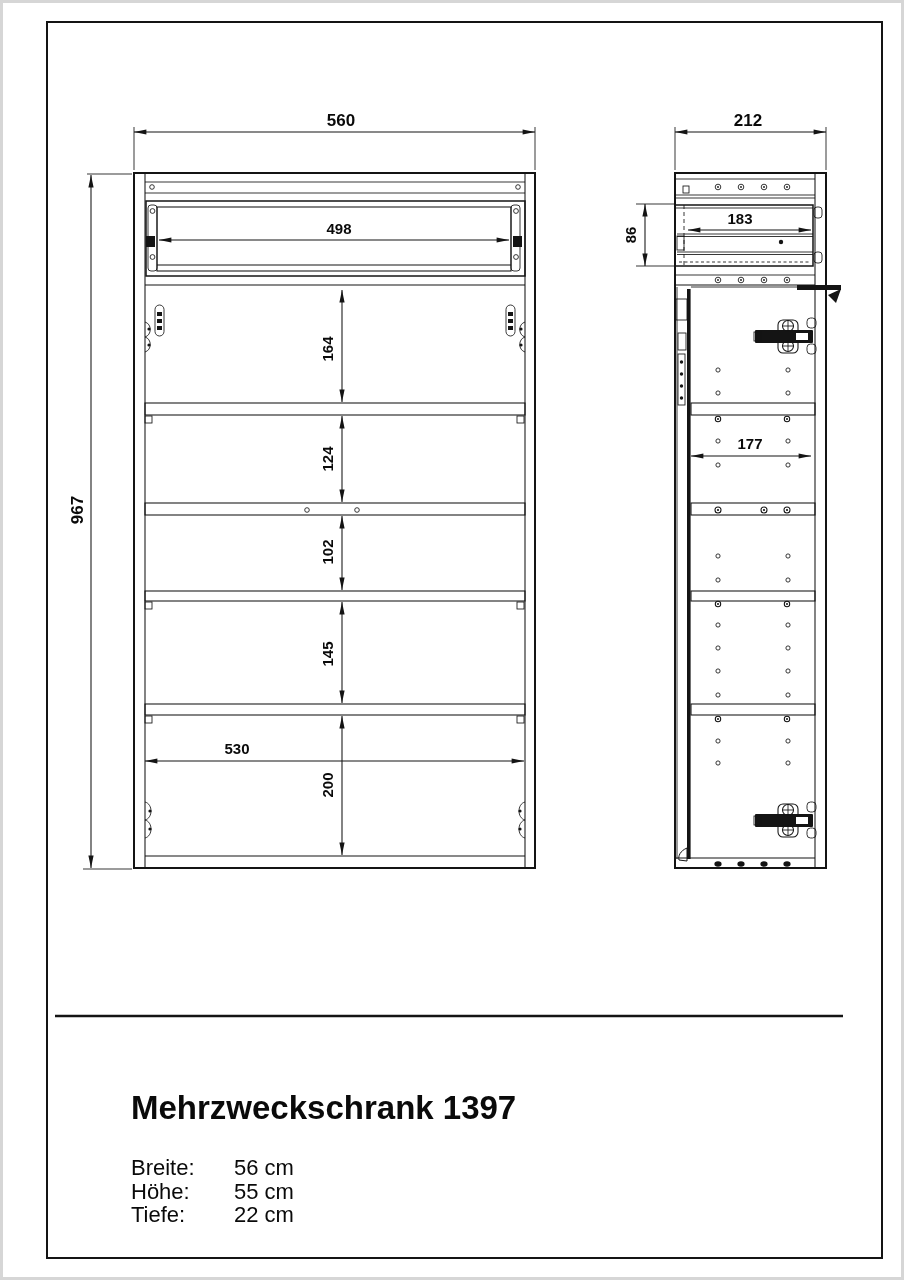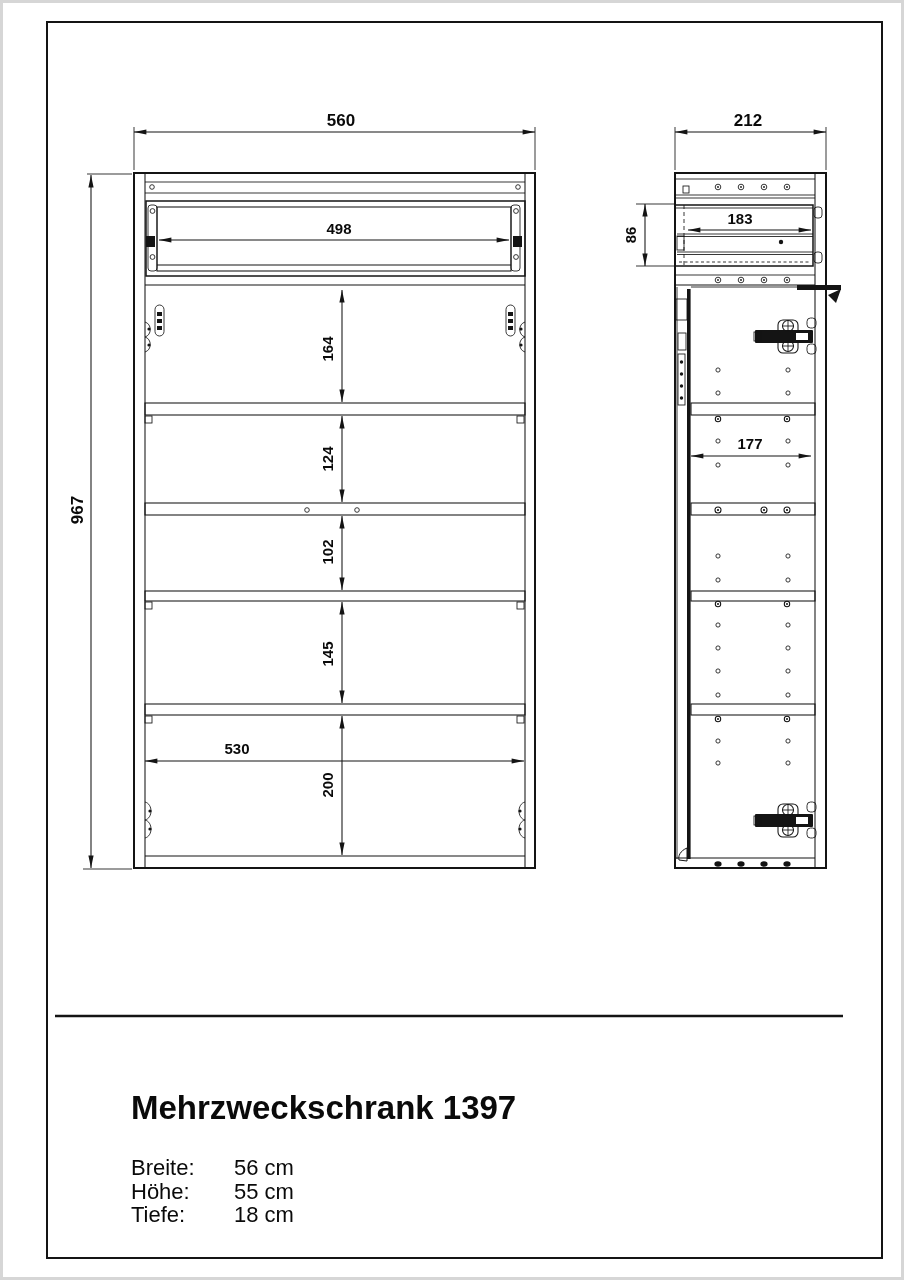--- a/index.html
+++ b/index.html
@@ -354,17 +354,17 @@
 <div class="titleblock">
   <div class="title">Mehrzweckschrank 1397</div>
   <div class="specs">
     <div class="spec-row">
       <span class="spec-label">Breite:</span><span class="spec-value">56 cm</span>
     </div>
     <div class="spec-row">
       <span class="spec-label">Höhe:</span><span class="spec-value">55 cm</span>
     </div>
     <div class="spec-row">
-      <span class="spec-label">Tiefe:</span><span class="spec-value">18 cm</span>
+      <span class="spec-label">Tiefe:</span><span class="spec-value">22 cm</span>
     </div>
   </div>
 </div>
 </div>
 
 </body></html>

